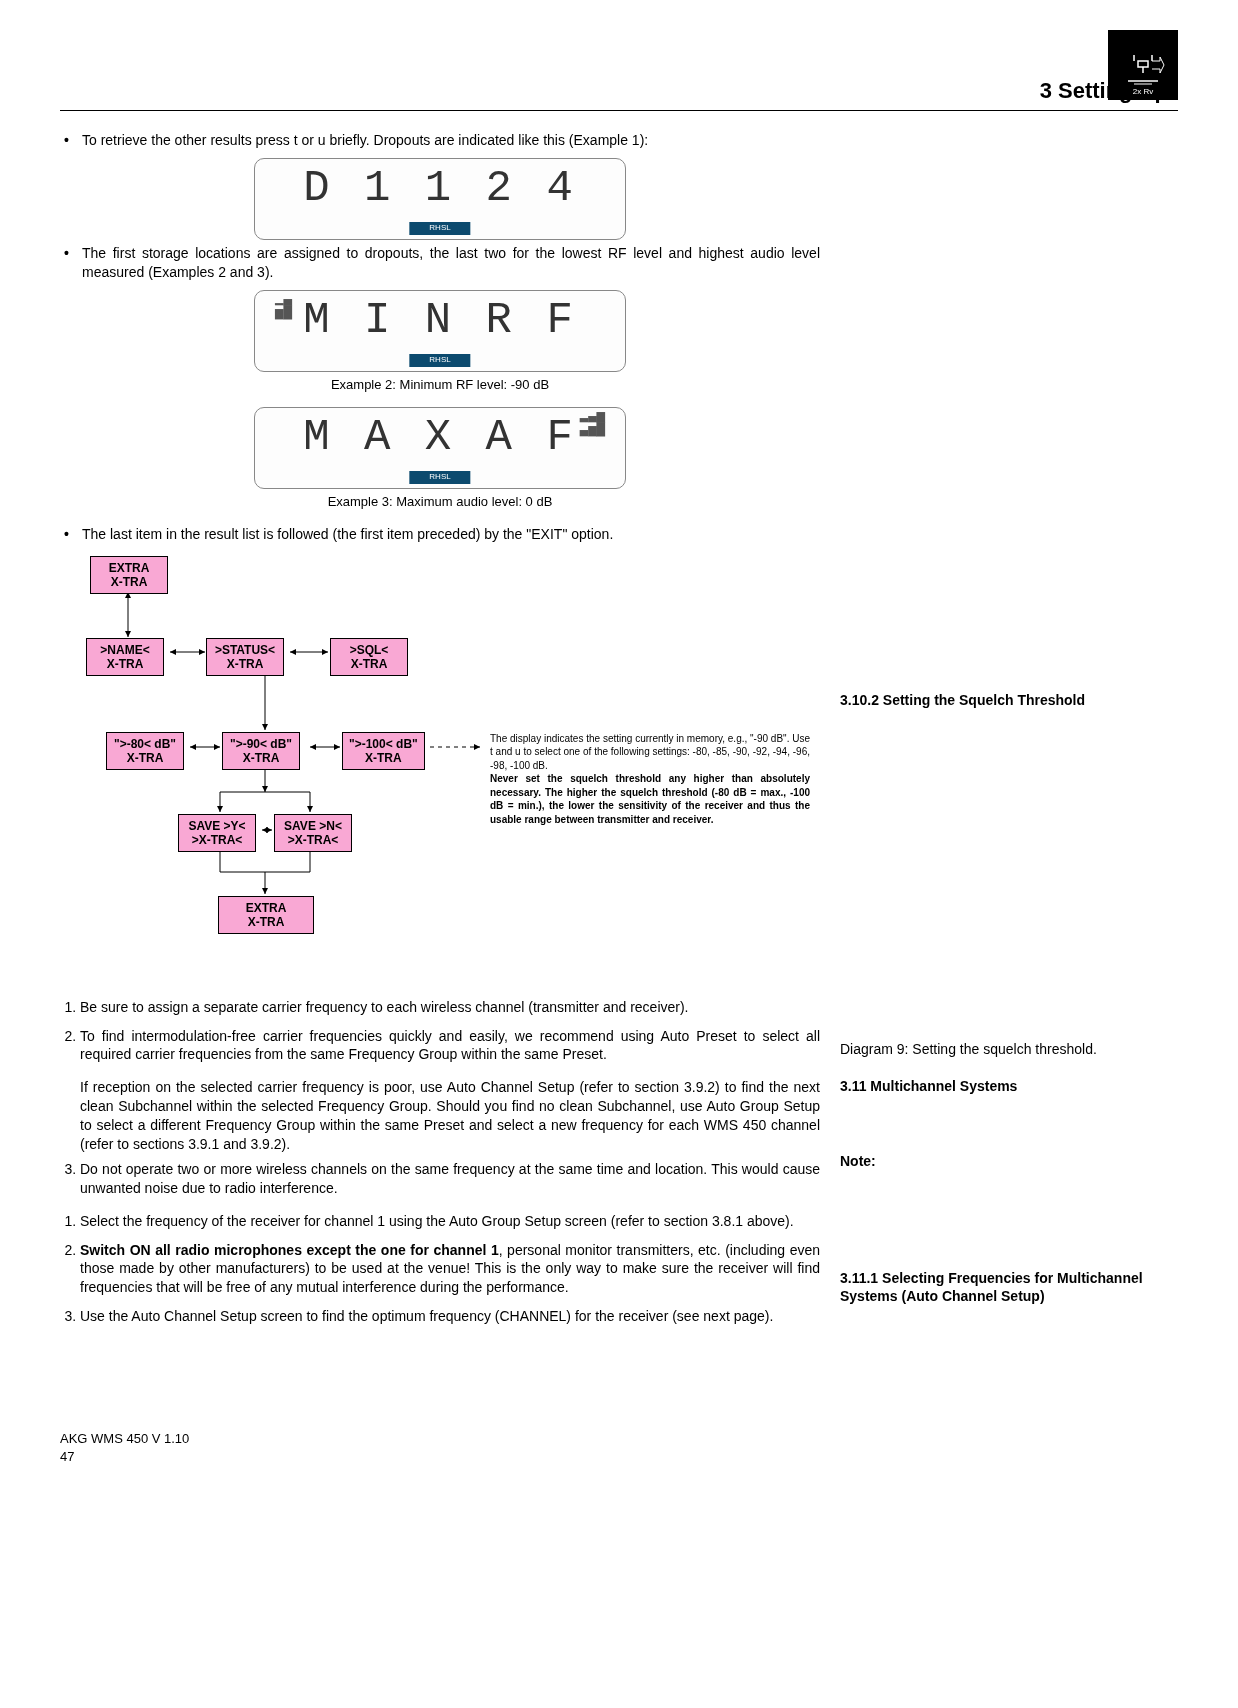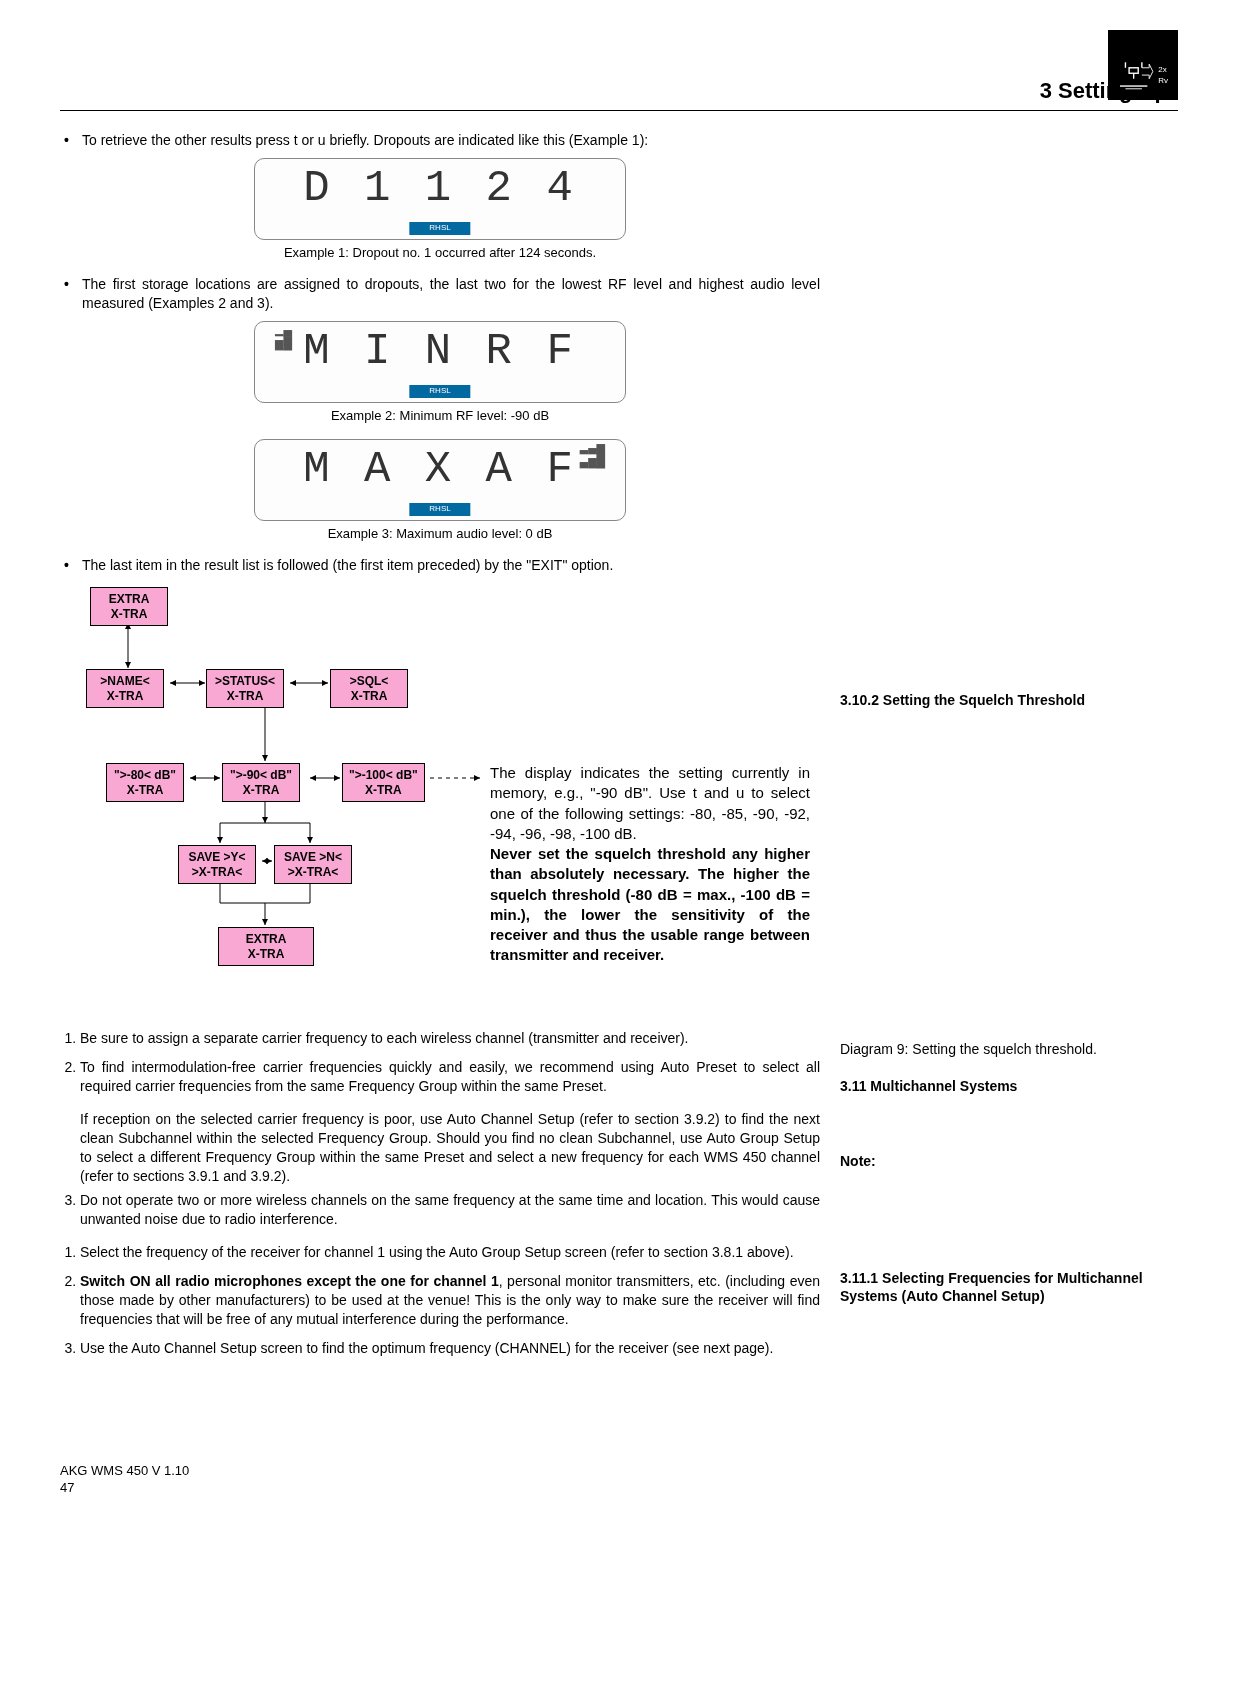--- a/index.html
+++ b/index.html
@@ -26,21 +26,21 @@
     margin-right: 10px;
     margin-bottom: 4px;
   }
   .icon-box {
     border: 1px solid #000;
     background: #000;
     color: #fff;
     width: 70px;
     height: 70px;
     display: flex;
-    flex-direction: row;
+    flex-direction: column;
     align-items: center;
     justify-content: flex-start;
     position: absolute;
     right: 0;
     top: -10px;
     padding-top:22px;
     box-sizing:border-box;
   }
   .icon-box svg { width: 54px; height: 34px; }
   .icon-label { font-size: 8px; color:#fff; }
@@ -68,21 +68,21 @@
     font-size: 44px;
     letter-spacing: 4px;
     color: #333;
   }
   .lcd .tag {
     position: absolute;
     bottom: 4px;
     left: 50%;
     transform: translateX(-50%);
     font-size: 8px;
-    background: #0369a1;
+    background: #0c4a6e;
     color: #fff;
     padding: 1px 20px;
     letter-spacing: 0;
     font-family: Arial;
   }
   .lcd .left-icon {
     position:absolute;
     left:20px;
     font-size:14px;
     line-height:1;
@@ -123,21 +123,21 @@
   .side-note { font-weight: bold; }
   ol.steps { padding-left: 20px; margin-top:6px; }
   ol.steps > li { margin-bottom: 10px; }
   .inset-note {
     margin-left: 20px;
     margin-bottom: 2px;
     text-align: justify;
   }
   .flow-desc {
     position:absolute;
-    font-size:15px;
+    font-size:10px;
     width: 320px;
     text-align: justify;
   }
   .flow-desc .bold { font-weight:bold;margin-top:24px; }
   .footer {
     display:flex;
     justify-content:space-between;
     margin-top: 90px;
     font-size:13px;
     flex-direction:column;
@@ -169,21 +169,20 @@
 <div class="col-left">
 
 <ul class="bullets">
   <li>To retrieve the other results press t or u briefly. Dropouts are indicated like this (Example 1):</li>
 </ul>
 
 <div class="lcd">
   <span>D 1   1 2 4</span>
   <span class="tag">RHSL</span>
 </div>
-<div class="caption">Example 1: Dropout no. 1 occurred after 124 seconds.</div>
 
 <ul class="bullets">
   <li class="justify">The first storage locations are assigned to dropouts, the last two for the lowest RF level and highest audio level measured (Examples 2 and 3).</li>
 </ul>
 
 <div class="lcd">
   <span class="left-icon">▁▃<br>▅▇</span>
   <span>M I N   R F</span>
   <span class="tag">RHSL</span>
 </div>

